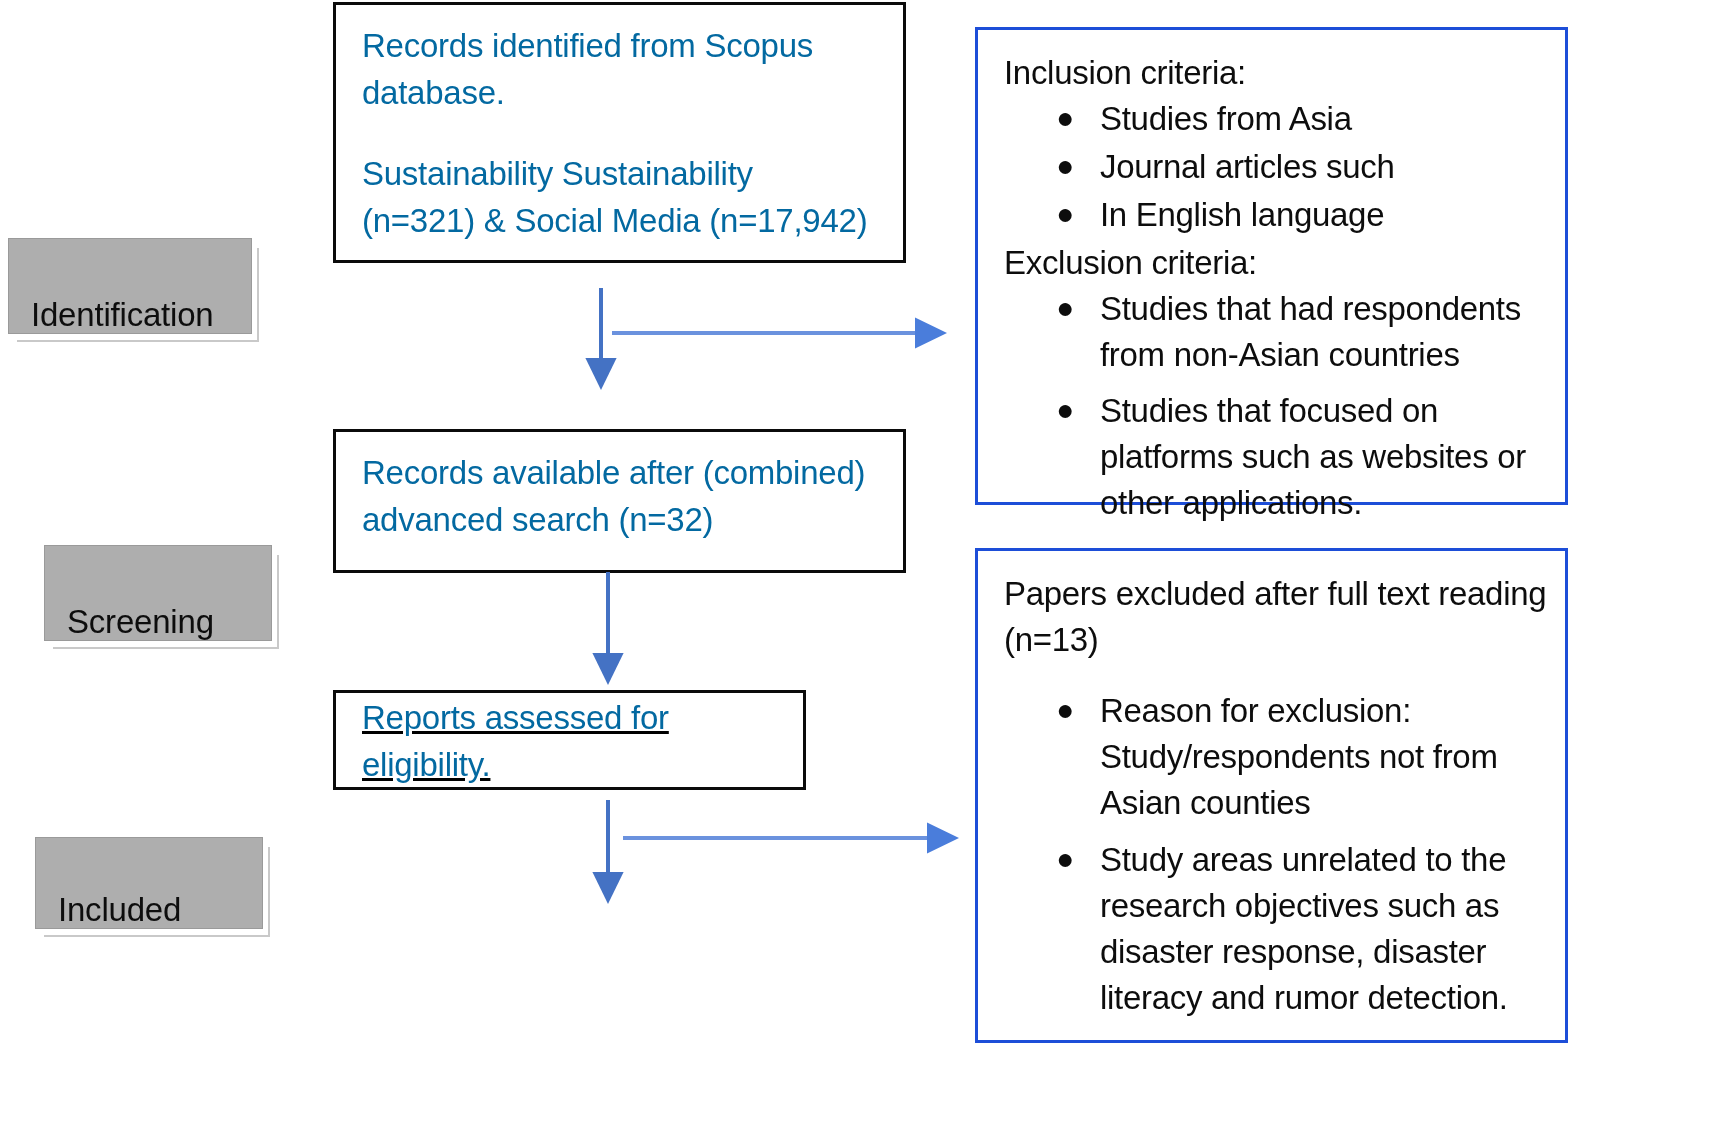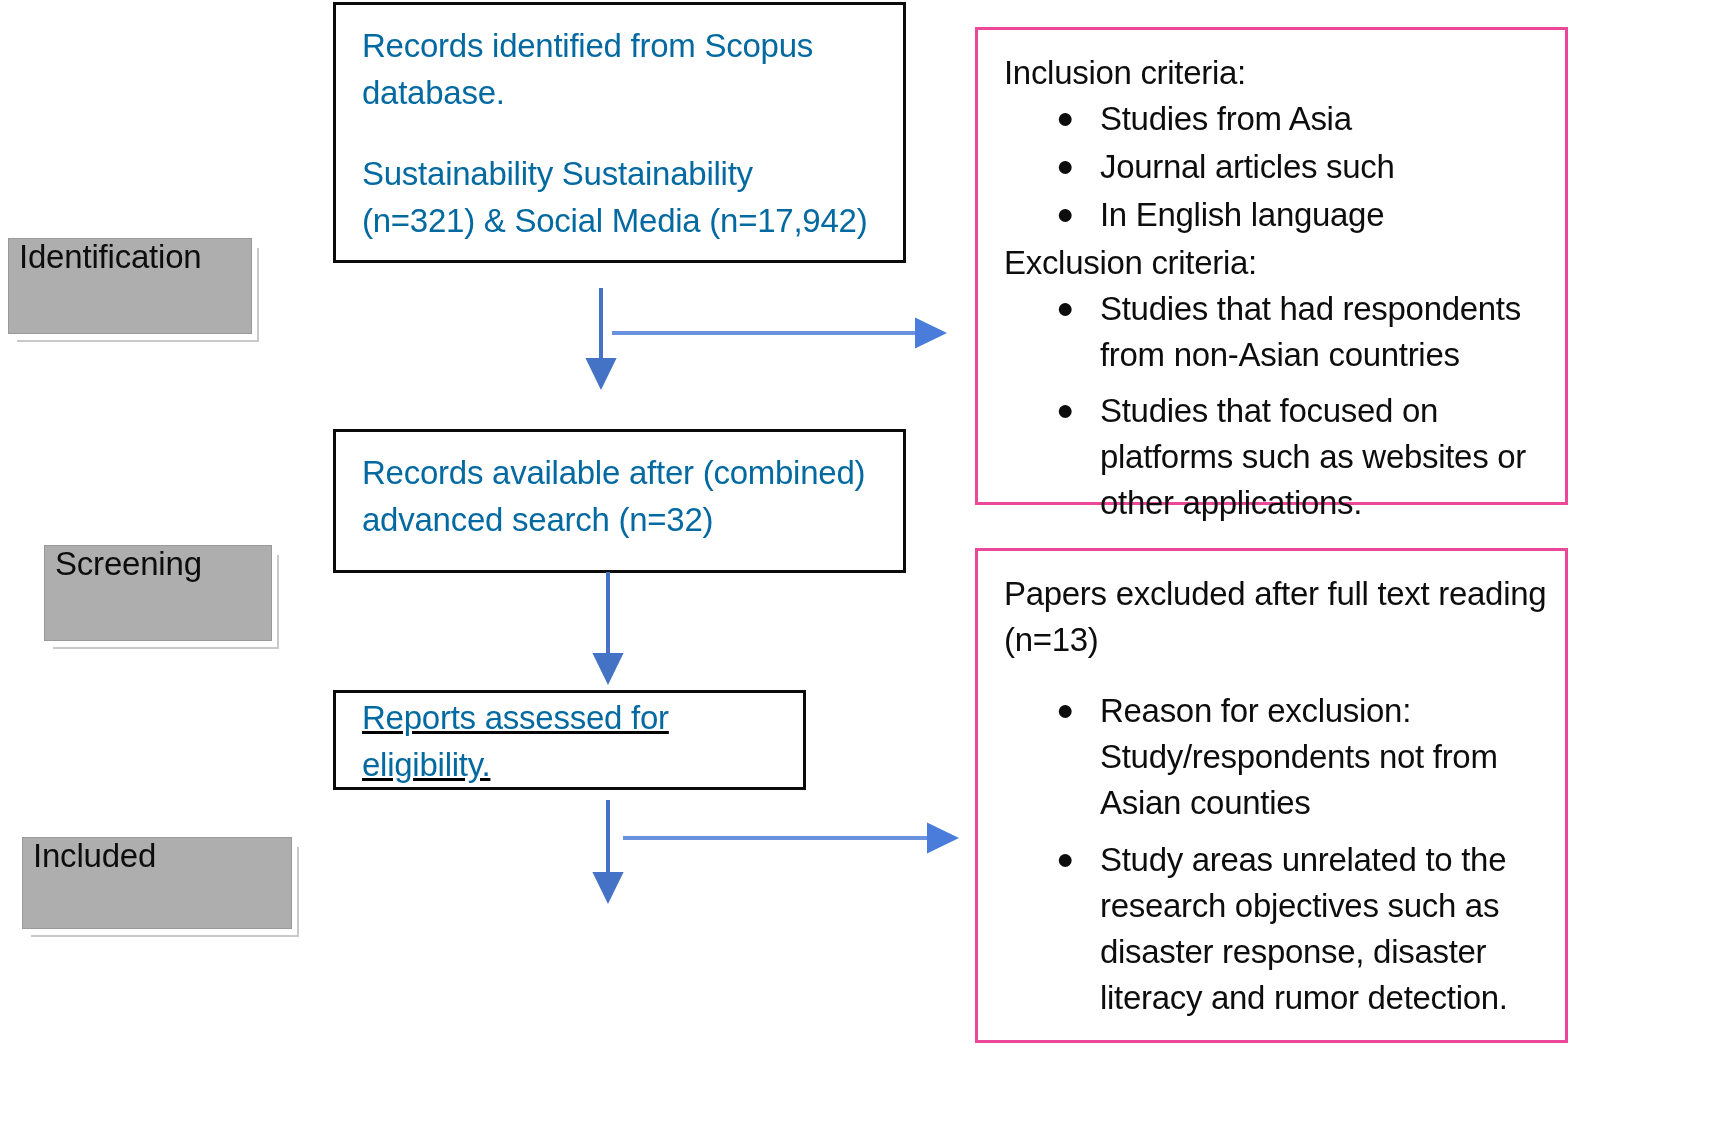--- a/index.html
+++ b/index.html
@@ -19,23 +19,23 @@
     overflow: hidden;
   }
 
   
   .stage-chip {
     position: absolute;
     background: #aeaeae;
     border: 1px solid #9a9a9a;
     box-shadow: 6px 7px 0 -1px #ffffff, 8px 9px 0 -1px #c9c9c9;
     display: flex;
-    align-items: flex-start;
+    align-items: flex-end;
     box-sizing: border-box;
-    padding-left: 10px;
+    padding-left: 22px;
   }
   .stage-chip .stage-label {
     font-size: 33px;
     color: #0d0d0d;
     letter-spacing: -0.2px;
     line-height: 1.1;
   }
 
   
   .flow-box {
@@ -53,21 +53,21 @@
     letter-spacing: -0.25px;
   }
   .flow-box p.gap {
     margin-top: 34px;
   }
 
   
   .side-box {
     position: absolute;
     background: #ffffff;
-    border: 3px solid #ec4899;
+    border: 3px solid #1d4ed8;
     box-sizing: border-box;
     padding: 20px 16px 16px 26px;
   }
   .side-box .head {
     margin: 0;
     font-size: 33px;
     line-height: 1.38;
     color: #0d0d0d;
     letter-spacing: -0.3px;
   }
@@ -108,21 +108,21 @@
 <div id="canvas">
 
   <div class="stage-chip" style="left:8px; top:238px; width:244px; height:96px;">
     <span class="stage-label">Identification</span>
   </div>
 
   <div class="stage-chip" style="left:8px; top:545px; width:228px; height:96px;margin-left:36px;">
     <span class="stage-label">Screening</span>
   </div>
 
-  <div class="stage-chip" style="left:22px; top:837px; width:270px; height:92px;">
+  <div class="stage-chip" style="left:35px; top:837px; width:228px; height:92px;">
     <span class="stage-label">Included</span>
   </div>
 
   <div class="flow-box" style="left:333px; top:2px; width:573px; height:261px;">
     <p>Records identified from  Scopus</p>
     <p>database.</p>
     <p class="gap">Sustainability Sustainability</p>
     <p>(n=321) &amp; Social Media (n=17,942)</p>
   </div>
 

